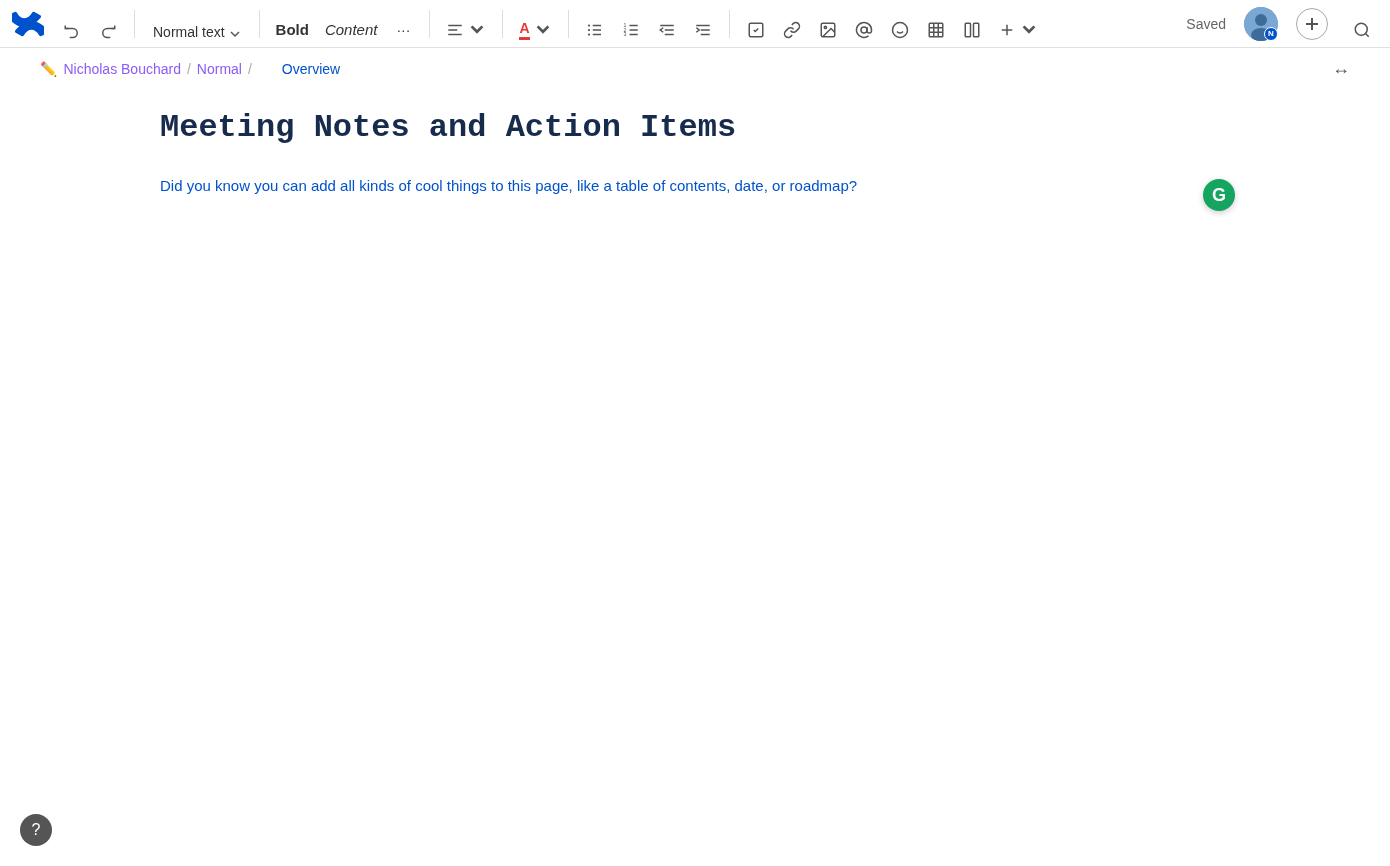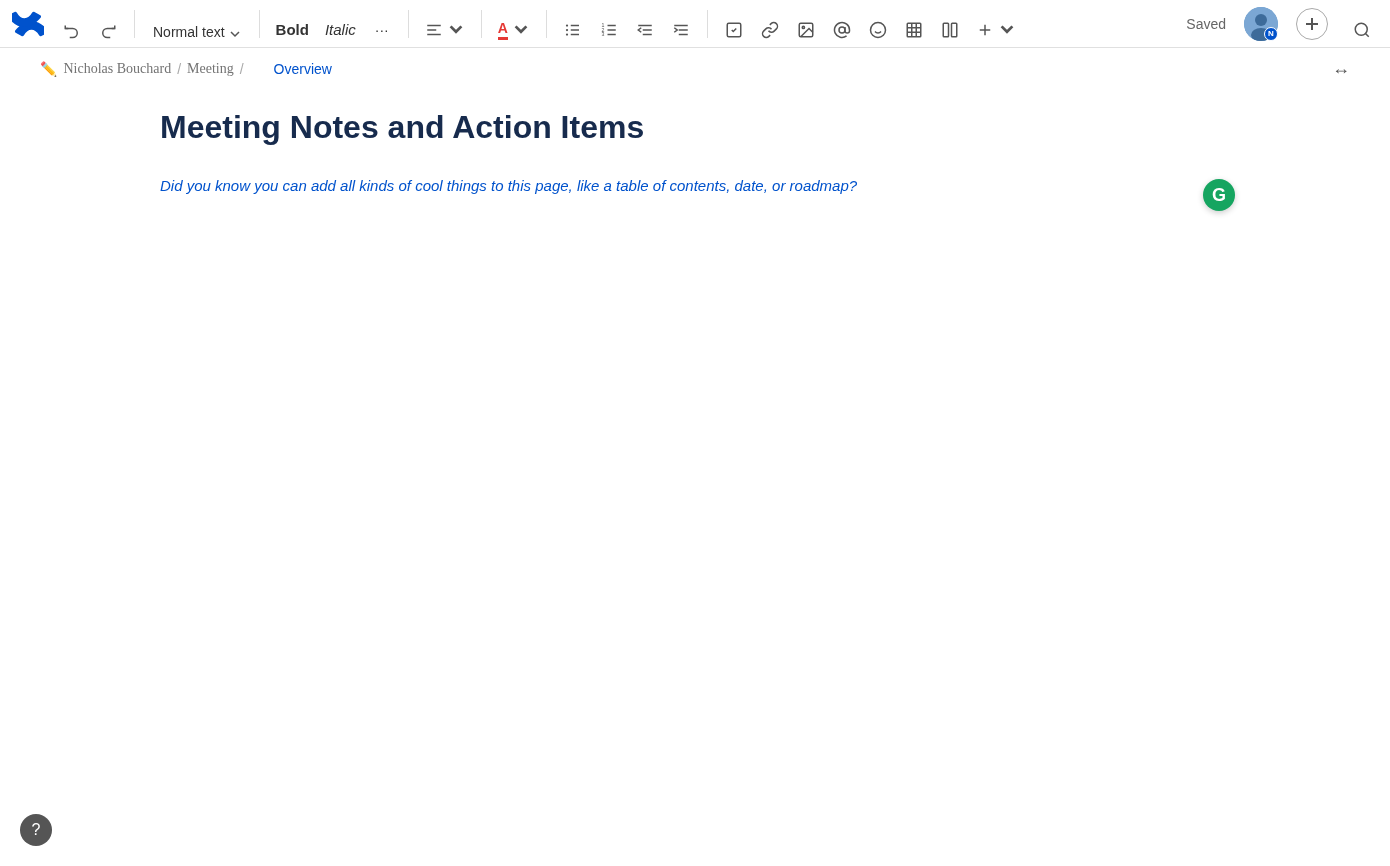--- a/index.html
+++ b/index.html
@@ -127,24 +127,23 @@
       align-items: center;
       gap: 6px;
       font-size: 14px;
       color: #0052cc;
     }
     .breadcrumb-sep {
       color: #aaa;
       font-size: 14px;
     }
     .breadcrumb-link {
-      color: #737373;
+      color: #8b5cf6;
       cursor: pointer;
       text-decoration: none;
-      font-family: Liberation Serif, serif;
     }
     .breadcrumb-current {
       color: #0052cc;
       margin-left: 24px;
     }
     .pencil-icon {
       color: #555;
       font-size: 14px;
     }
     .expand-btn {
@@ -162,27 +161,27 @@
     #content-area {
       padding: 20px 160px 20px 160px;
       position: relative;
     }
     .page-title {
       font-size: 32px;
       font-weight: 700;
       color: #172b4d;
       margin-bottom: 28px;
       outline: none;
+      font-family: Liberation Mono, monospace;
     }
     .page-hint-text {
       color: #0052cc;
       font-size: 15px;
       line-height: 1.6;
       max-width: 730px;
-      font-style: italic;
     }
     .grammarly-bubble {
       position: absolute;
       right: 155px;
       top: 90px;
       width: 32px;
       height: 32px;
       background: #15a560;
       border-radius: 50%;
       display: flex;
@@ -251,21 +250,21 @@
       </svg>
   </button>
 
   <div class="toolbar-divider"></div>
 
   <button class="toolbar-btn" title="Bold">
     <span class="tb-bold">Bold</span>
   </button>
 
   <button class="toolbar-btn" title="Italic">
-    <span class="tb-italic">Italic</span>
+    <span class="tb-italic">Content</span>
   </button>
 
   <button class="toolbar-btn" title="More formatting">
     <span>···</span>
   </button>
 
   <div class="toolbar-divider"></div>
 
   <button class="toolbar-btn" title="Align">
     <svg viewBox="0 0 24 24" fill="none" stroke="#555" stroke-width="2">
@@ -424,21 +423,21 @@
         </svg>
     </button>
   </div>
 </div>
 
 <div id="breadcrumb-bar">
   <div class="breadcrumb-inner">
     <span class="pencil-icon">✏️</span>
     <a class="breadcrumb-link">Nicholas Bouchard</a>
     <span class="breadcrumb-sep">/</span>
-    <a class="breadcrumb-link">Meeting</a>
+    <a class="breadcrumb-link">Normal</a>
     <span class="breadcrumb-sep">/</span>
     <span class="breadcrumb-current">Overview</span>
   </div>
   <button class="expand-btn" title="Expand">
     <span>↔</span>
   </button>
 </div>
 
 <div id="content-area">
   <div class="page-title" contenteditable="true" style="">Meeting Notes and Action Items</div>

